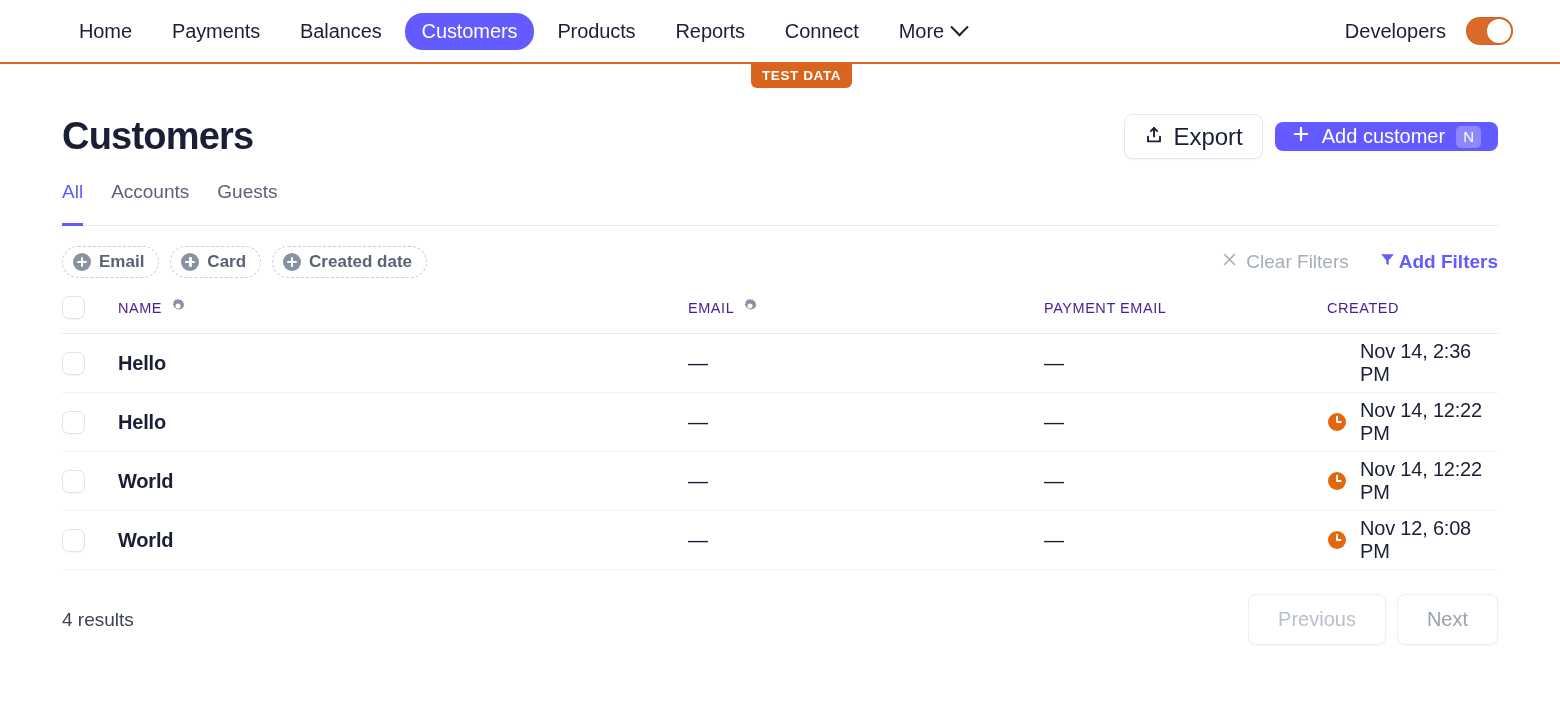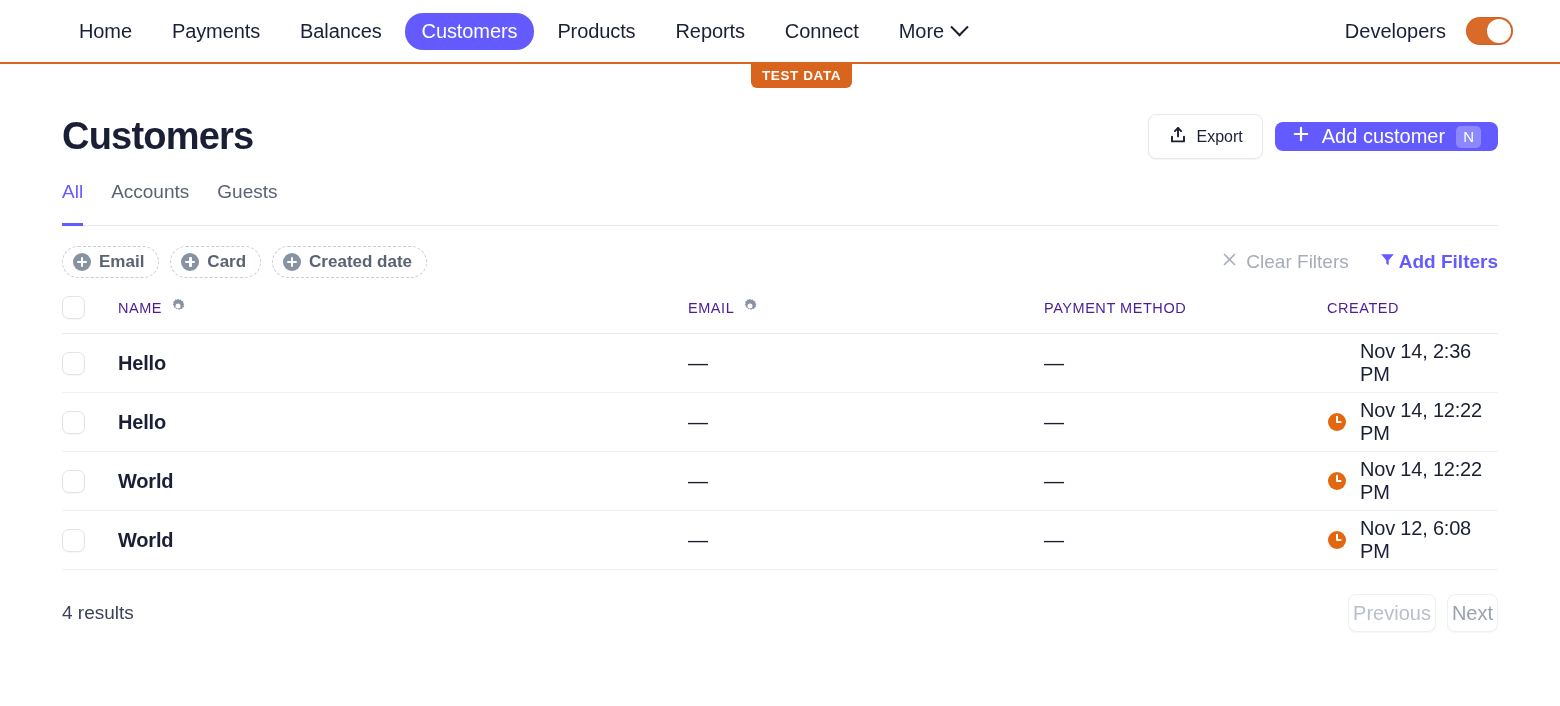--- a/index.html
+++ b/index.html
@@ -126,21 +126,21 @@
   }
   .btn-export {
     display: flex;
     align-items: center;
     gap: 9px;
     height: 45px;
     padding: 0 19px;
     background: #ffffff;
     border: 1px solid #e3e8ee;
     border-radius: 8px;
-    font-size: 16px;
+    font-size: 24px;
     color: #1a1f36;
     cursor: pointer;
     box-shadow: 0 1px 1px rgba(0,0,0,.04);
   }
   .btn-add {
     display: flex;
     align-items: center;
     gap: 11px;
     height: 29px;
     padding: 0 17px 0 16px;
@@ -296,22 +296,22 @@
 
   
   .footer {
     display: flex;
     align-items: center;
     margin-top: 24px;
   }
   .results { font-size: 19px; color: #3c4257; }
   .pager { margin-left: auto; display: flex; gap: 11px; }
   .pg-btn {
-    height: 38px;
-    padding: 0 4px;
+    height: 51px;
+    padding: 0 29px;
     background: #ffffff;
     border: 1px solid #eceff3;
     border-radius: 8px;
     font-size: 20px;
     color: #b9bfca;
     cursor: default;
     box-shadow: 0 1px 1px rgba(0,0,0,.03);
   }
   .pg-btn.next { color: #9aa2b0; }
 </style>
@@ -437,21 +437,21 @@
             <span>
               <svg width="16" height="16" viewBox="0 0 16 16" aria-hidden="true">
                 <path fill="#8792a2" d="M8 0.8l1.3 1.1 1.6-.5.7 1.6 1.7.2-.2 1.7 1.4 1-1 1.4.6 1.6-1.6.6-.5 1.6-1.7-.3-1.3 1.1-1.3-1.1-1.6.4-.6-1.6-1.7-.2.2-1.7-1.3-1 1-1.4-.6-1.6 1.6-.6.5-1.6 1.7.3z"></path>
                 <circle cx="8" cy="8" r="2.5" fill="#ffffff"></circle>
               </svg>
             </span>
           </div>
         </th>
         <th class="col-pay">
           <div class="th-inner">
-            <span>PAYMENT METHOD</span>
+            <span>PAYMENT EMAIL</span>
           </div>
         </th>
         <th class="col-created">
           <div class="th-inner">
             <span>CREATED</span>
           </div>
         </th>
       </tr>
     </thead>
     <tbody>

